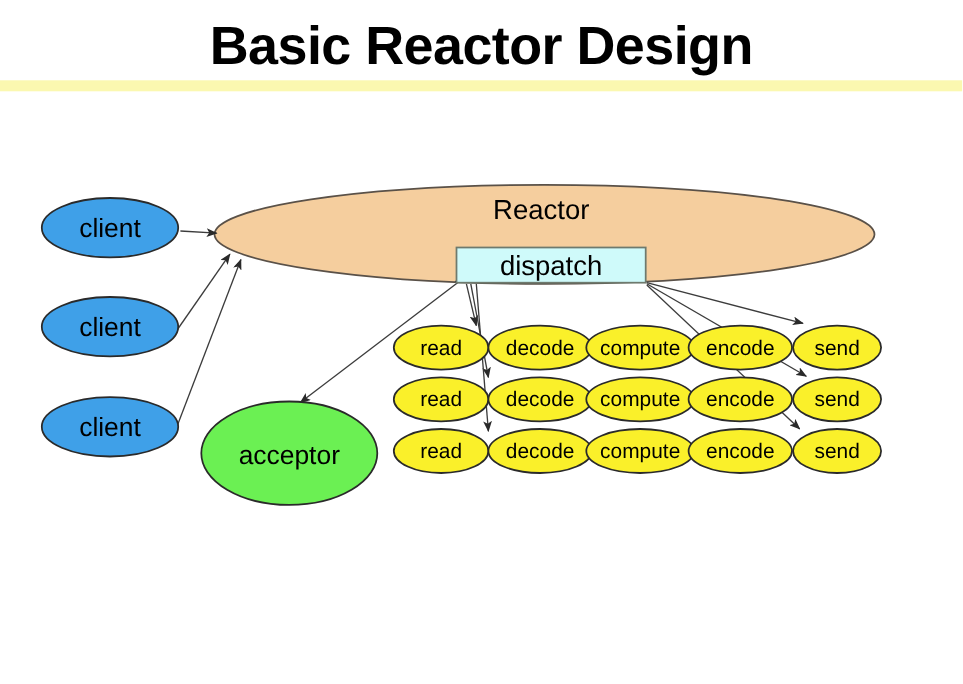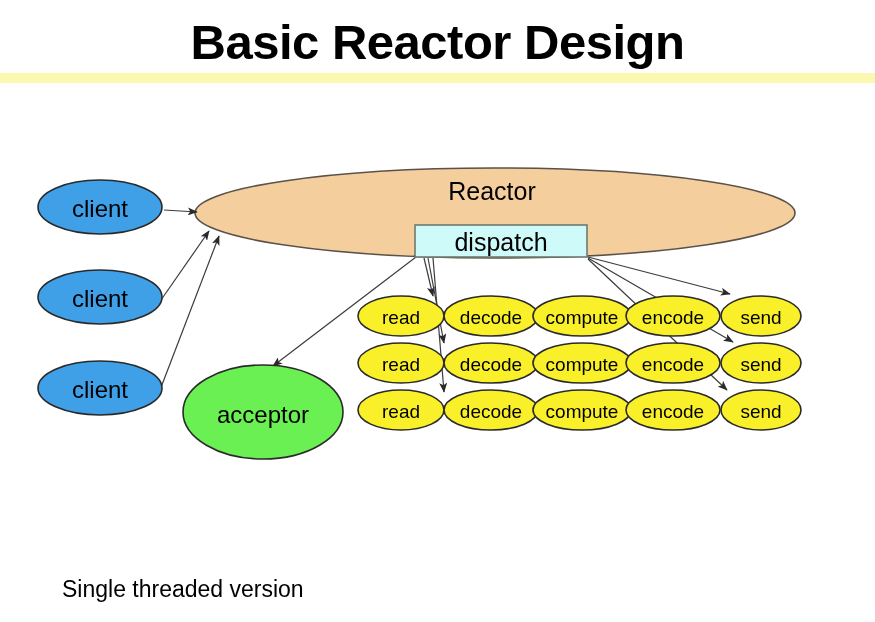--- a/index.html
+++ b/index.html
@@ -185,15 +185,14 @@
       <ellipse cx="761" cy="410" rx="40" ry="20" fill="#faf02a" stroke="#2a2a2a" stroke-width="1.6"></ellipse>
       <text class="node-label lbl-stage" x="761" y="411">send</text>
     </g>
 
     <g>
       <rect x="415" y="225" width="172" height="32" fill="#cffafa" stroke="#6e7a6e" stroke-width="1.6"></rect>
       <text class="node-label lbl-dispatch" x="501" y="242">dispatch</text>
     </g>
   </svg>
 
-  <div id="footer-note">Single threaded version</div>
 
 </div>
 
 </body></html>

